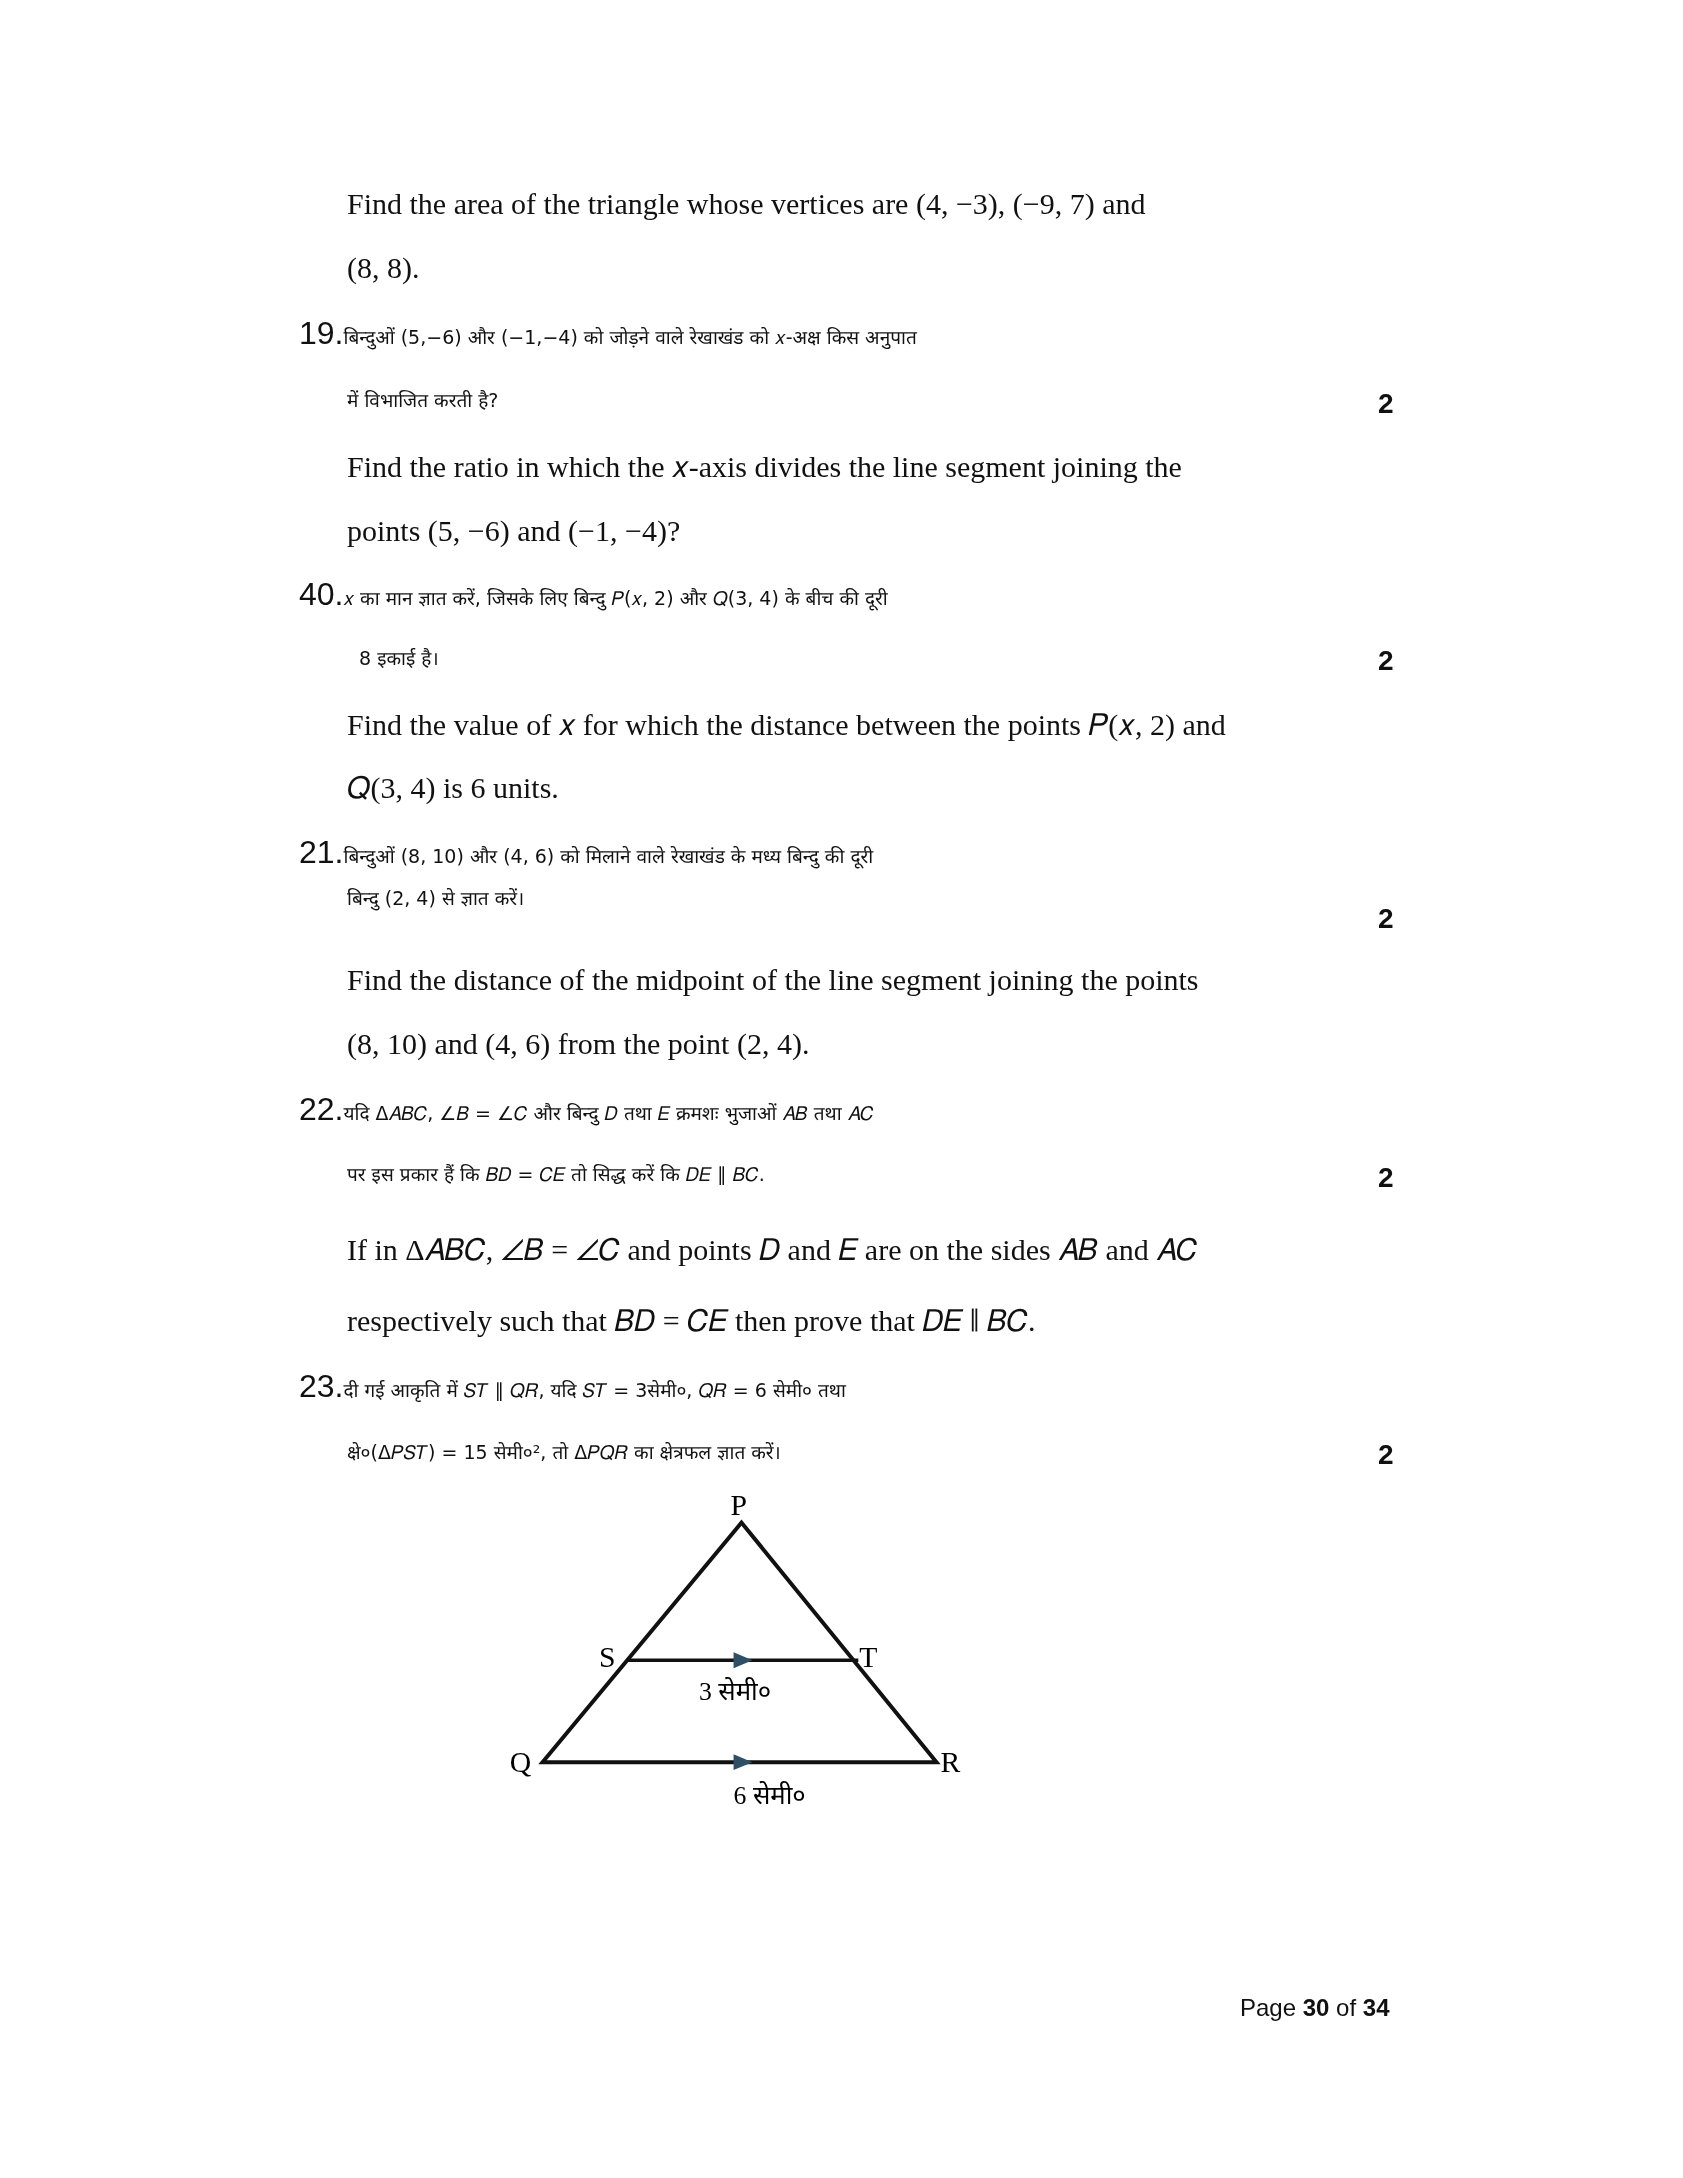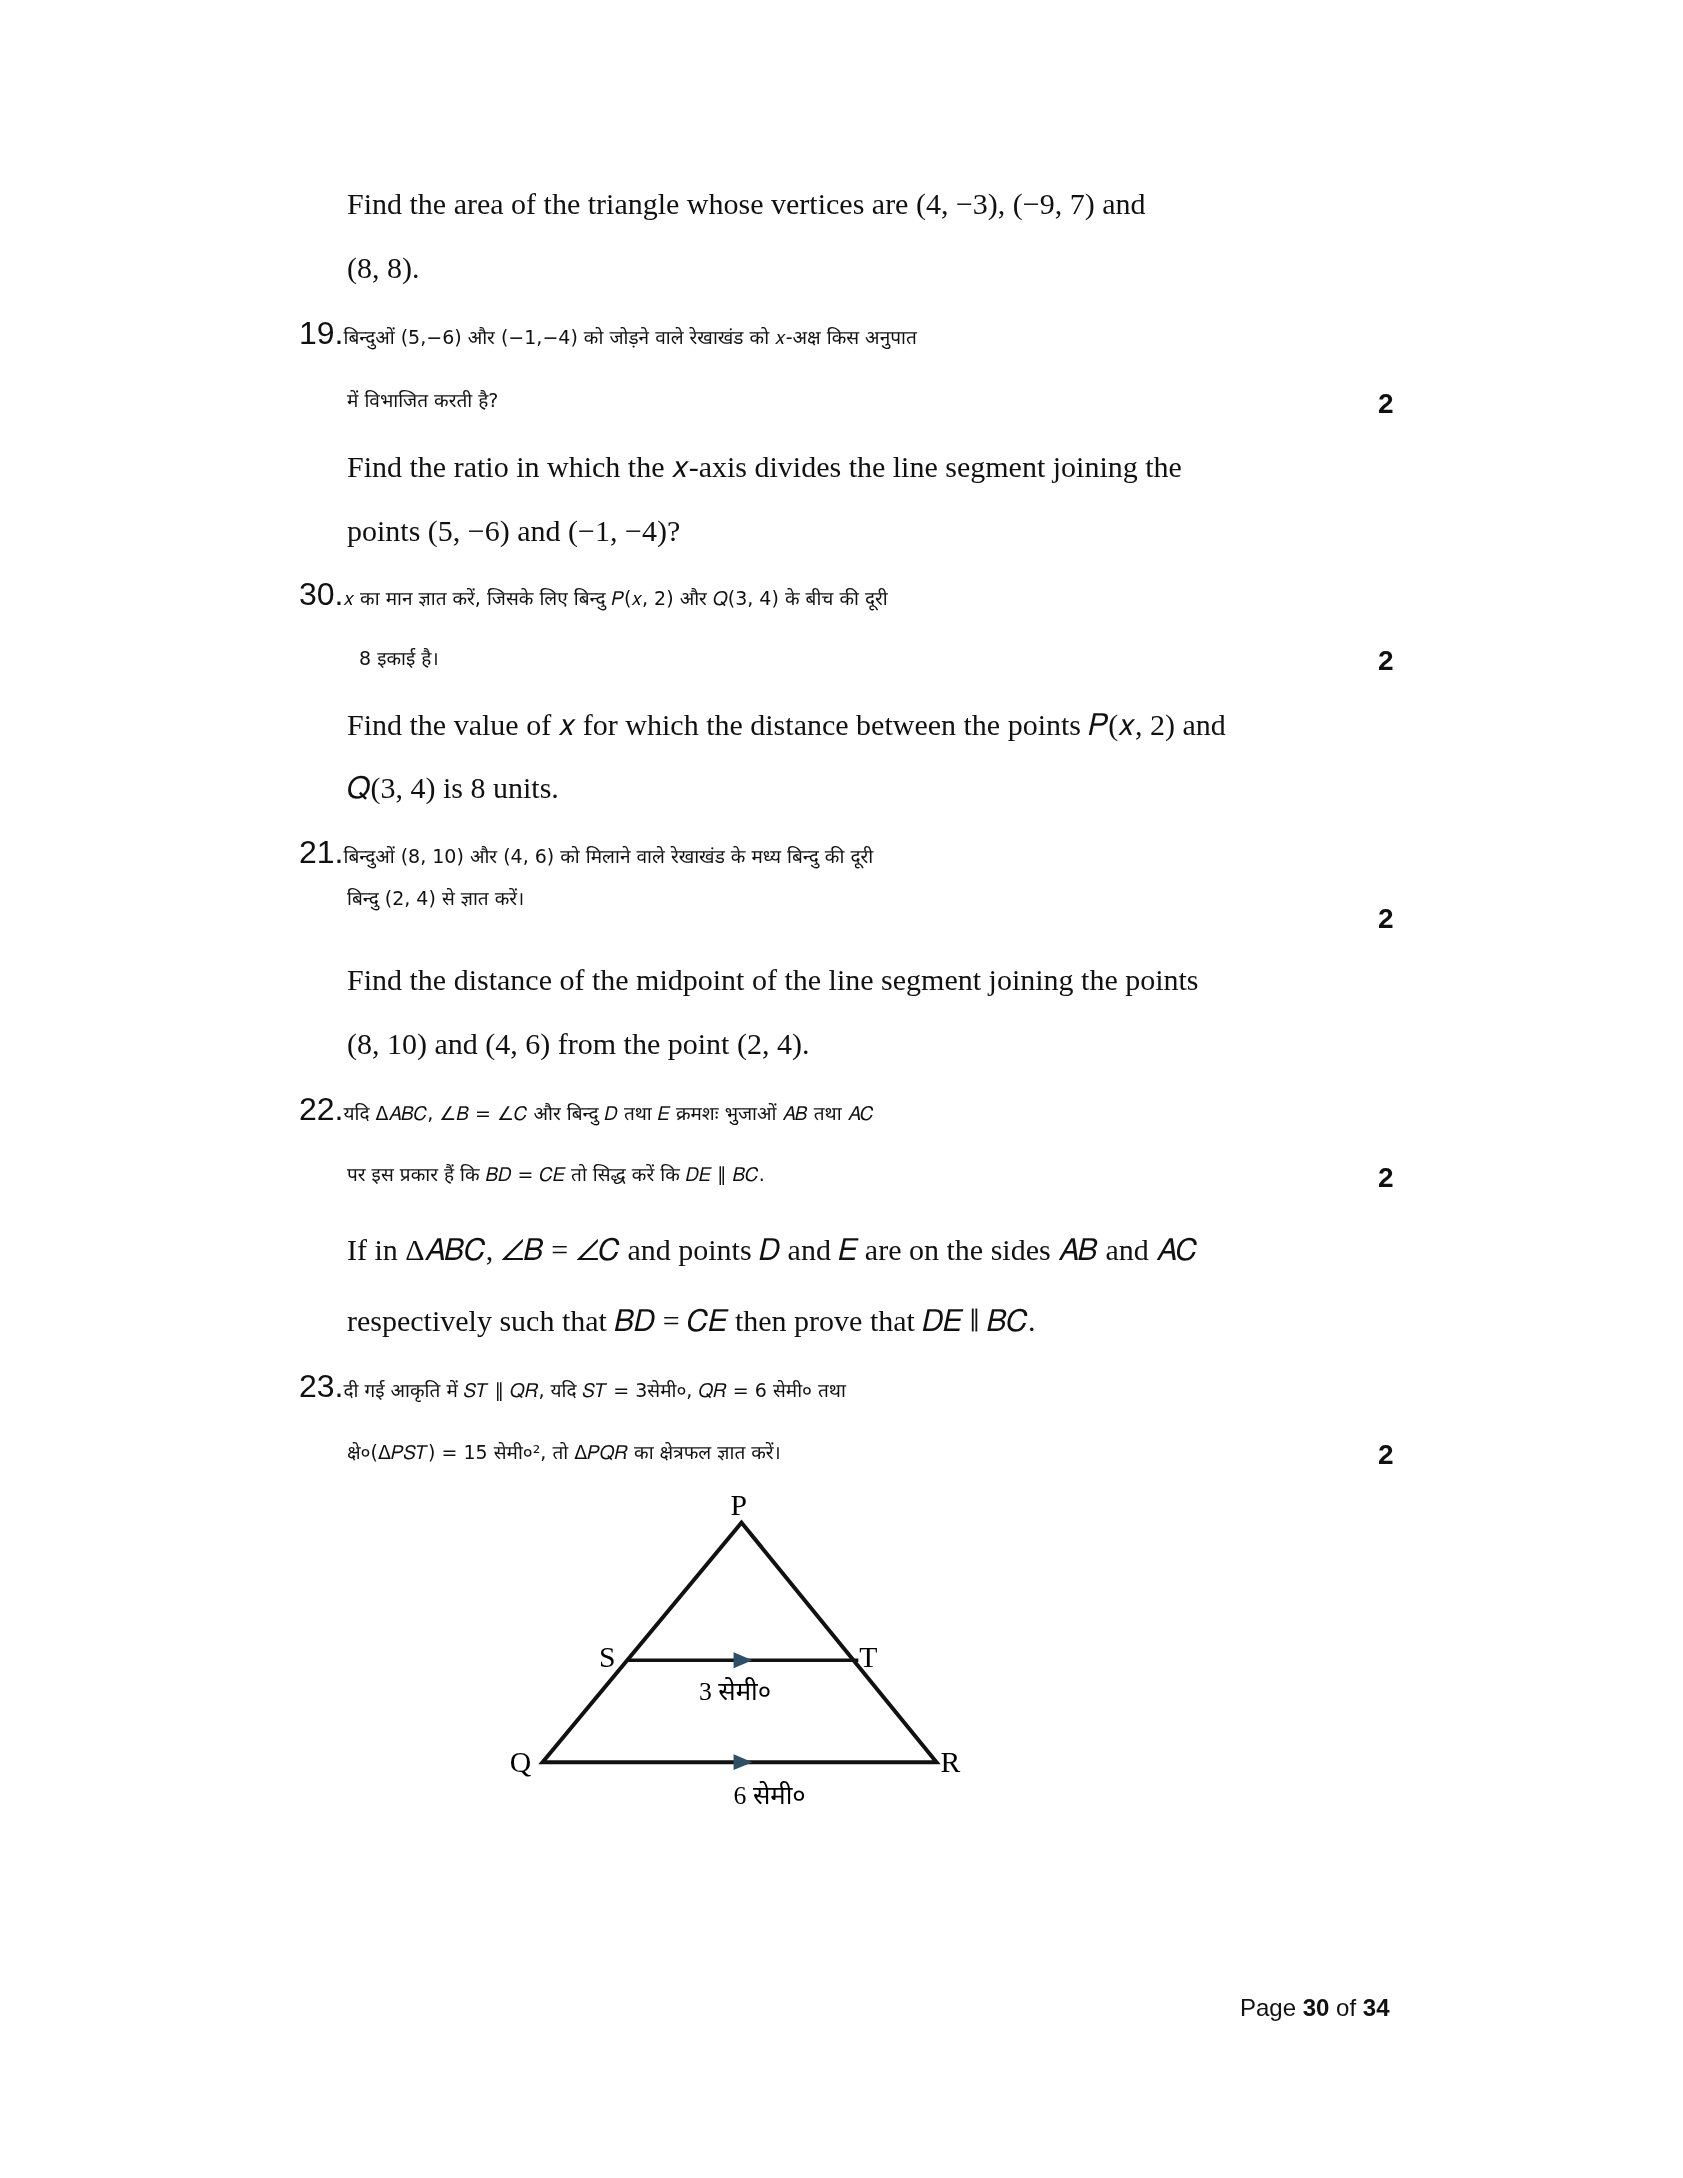--- a/index.html
+++ b/index.html
@@ -24,26 +24,26 @@
 
 <div class="line" style="left:299px;top:313px;">
   <span class="qnum">19.</span><span class="hi">बिन्दुओं (5,−6) और (−1,−4) को जोड़ने वाले रेखाखंड को 𝑥-अक्ष किस अनुपात</span>
 </div>
 <div class="line hi" style="left:347px;top:380px;">में विभाजित करती है?</div>
 <div class="mark" style="top:388px;">2</div>
 <div class="line en" style="left:347px;top:447px;">Find the ratio in which the 𝑥-axis divides the line segment joining the</div>
 <div class="line en" style="left:347px;top:511px;">points (5, −6) and (−1, −4)?</div>
 
 <div class="line" style="left:299px;top:574px;">
-  <span class="qnum">30.</span><span class="hi">𝑥 का मान ज्ञात करें, जिसके लिए बिन्दु 𝑃(𝑥, 2) और 𝑄(3, 4) के बीच की दूरी</span>
+  <span class="qnum">40.</span><span class="hi">𝑥 का मान ज्ञात करें, जिसके लिए बिन्दु 𝑃(𝑥, 2) और 𝑄(3, 4) के बीच की दूरी</span>
 </div>
 <div class="line hi" style="left:347px;top:638px;margin-left:12px;">8 इकाई है।</div>
 <div class="mark" style="top:645px;">2</div>
 <div class="line en" style="left:347px;top:705px;">Find the value of 𝑥 for which the distance between the points 𝑃(𝑥, 2) and</div>
-<div class="line en" style="left:347px;top:768px;">𝑄(3, 4) is 8 units.</div>
+<div class="line en" style="left:347px;top:768px;">𝑄(3, 4) is 6 units.</div>
 
 <div class="line" style="left:299px;top:832px;">
   <span class="qnum">21.</span><span class="hi">बिन्दुओं (8, 10) और (4, 6) को मिलाने वाले रेखाखंड के मध्य बिन्दु की दूरी</span>
 </div>
 <div class="line hi" style="left:347px;top:878px;">बिन्दु (2, 4) से ज्ञात करें।</div>
 <div class="mark" style="top:903px;">2</div>
 <div class="line en" style="left:347px;top:960px;">Find the distance of the midpoint of the line segment joining the points</div>
 <div class="line en" style="left:347px;top:1024px;">(8, 10) and (4, 6) from the point (2, 4).</div>
 
 <div class="line" style="left:299px;top:1089px;">

